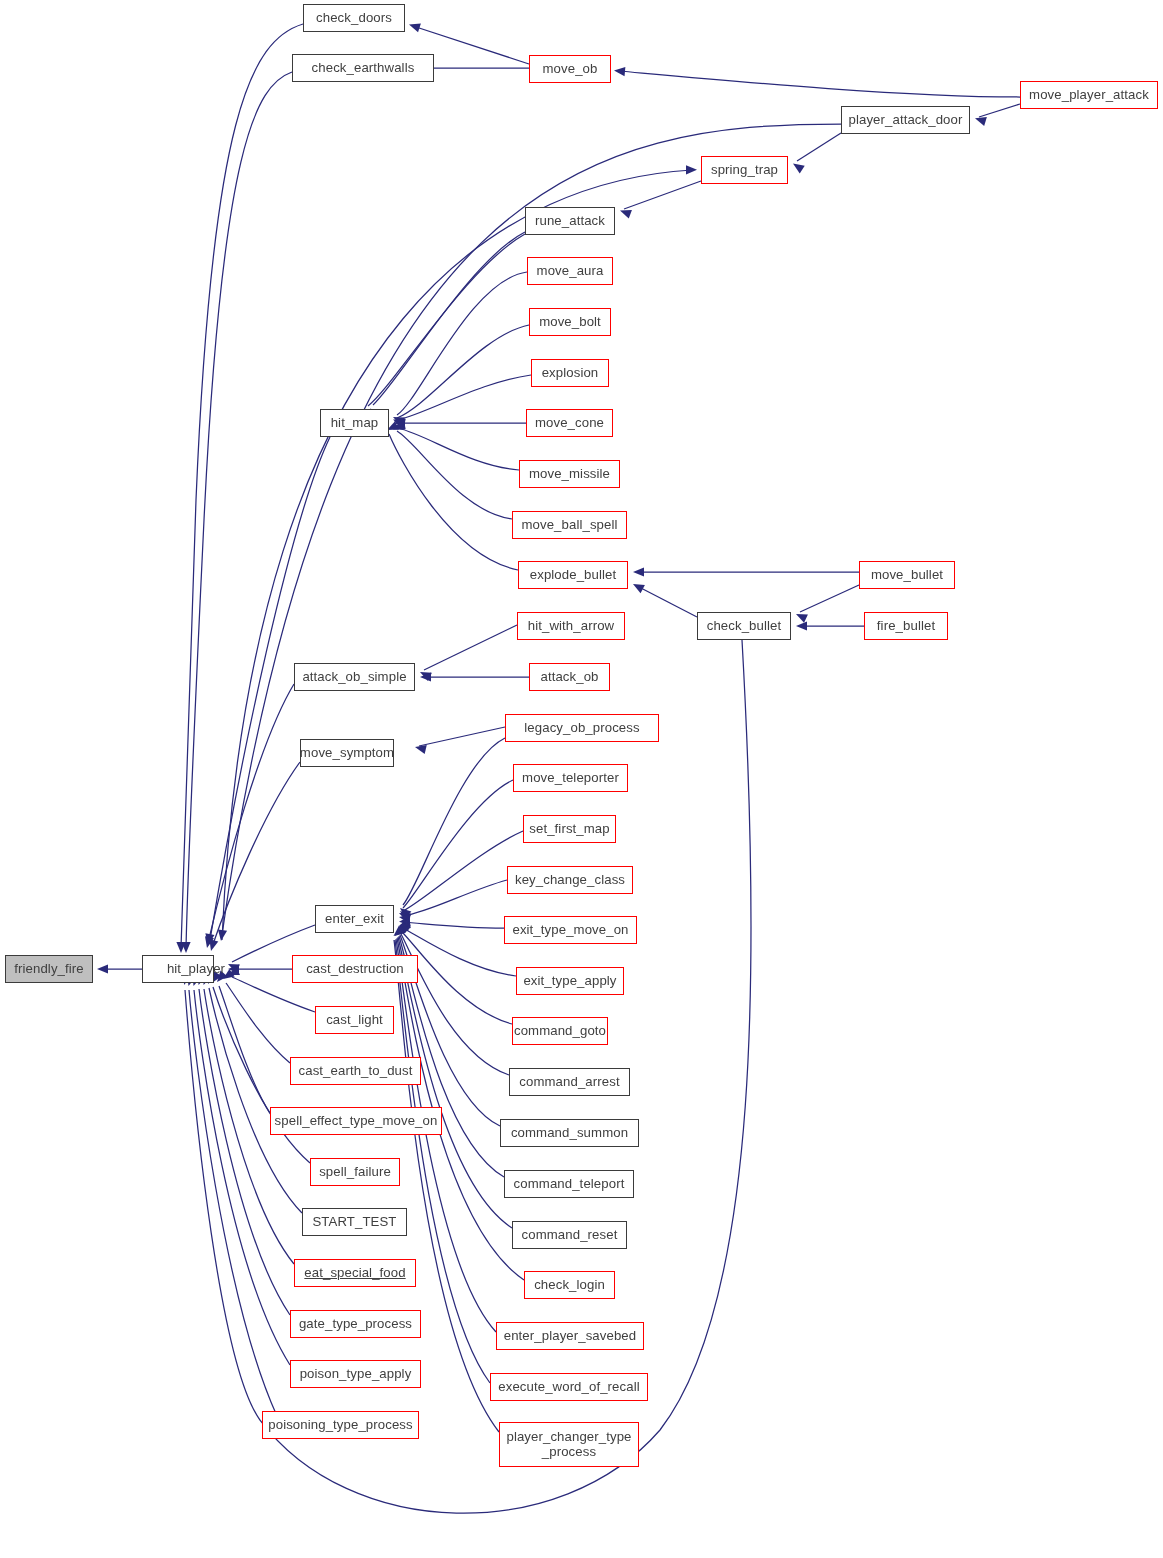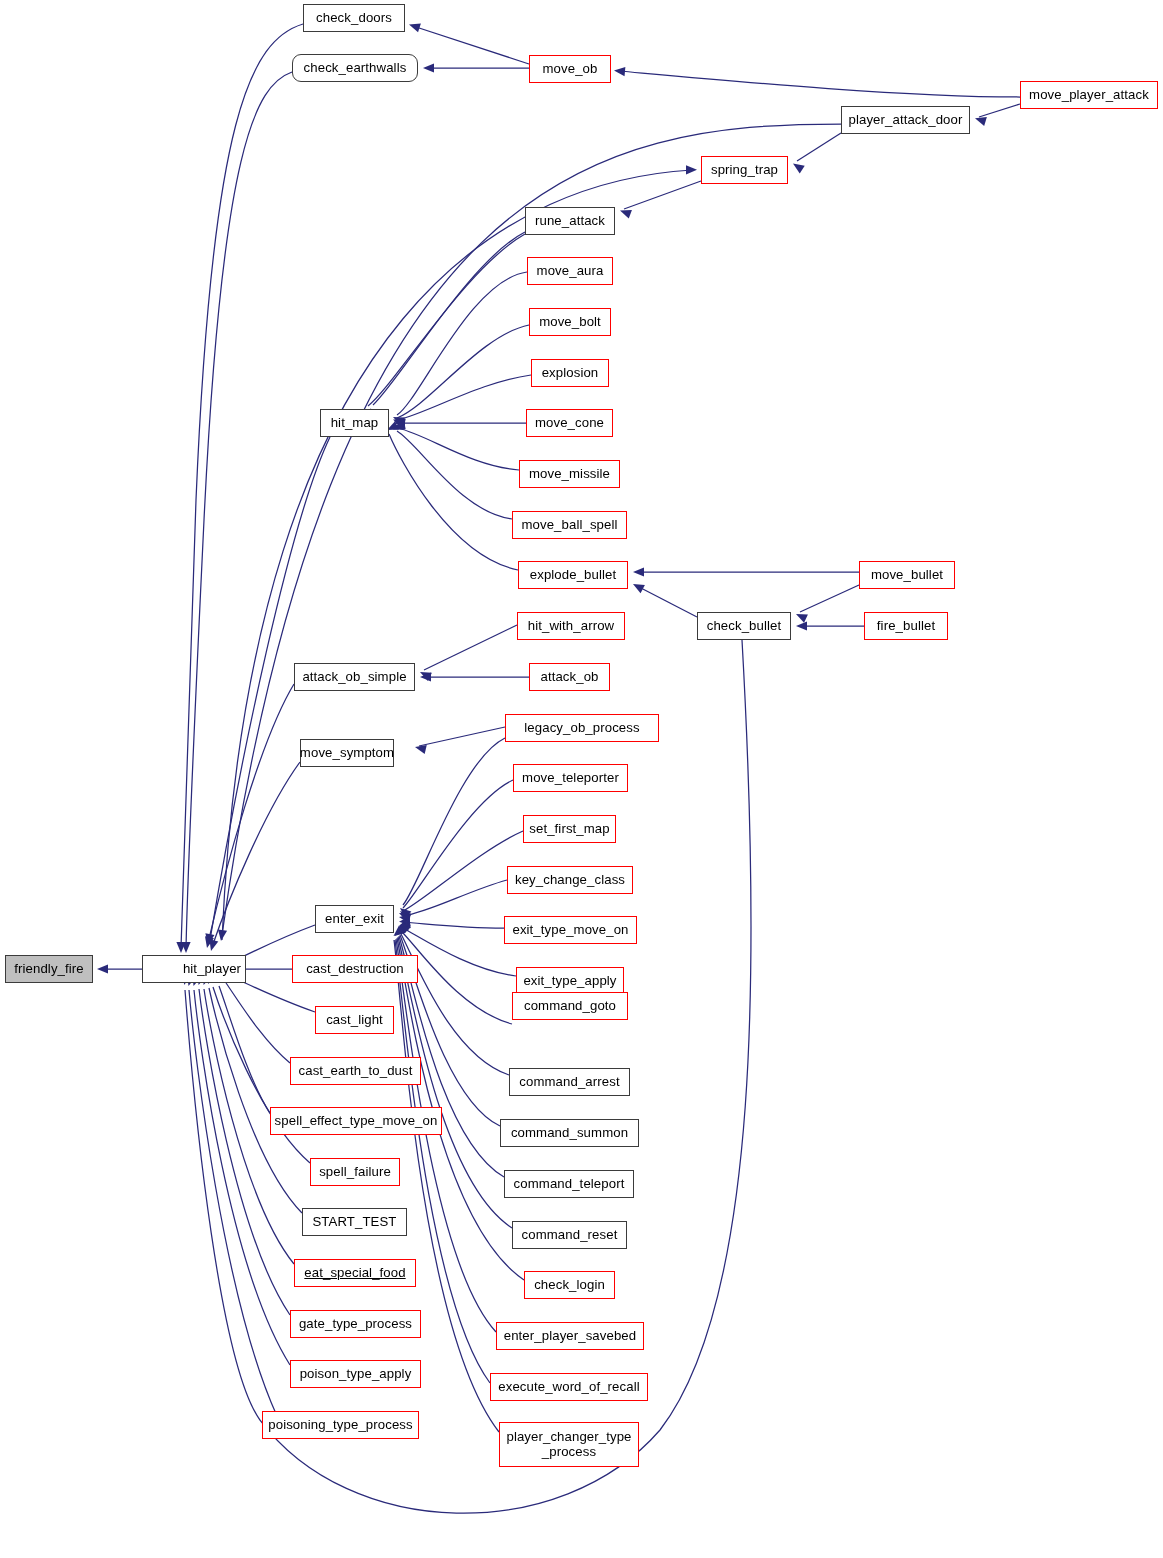--- a/index.html
+++ b/index.html
@@ -1,20 +1,20 @@
 <!DOCTYPE html>
 <html><head>
 <meta charset="utf-8">
 <style>
   html,body{margin:0;padding:0;background:#ffffff;}
   #canvas{position:relative;width:1163px;height:1558px;background:#fff;
           font-family:"Liberation Sans","DejaVu Sans",sans-serif;overflow:hidden;}
   svg#edges{position:absolute;left:0;top:0;width:1163px;height:1558px;pointer-events:none;}
   .node{position:absolute;box-sizing:border-box;display:flex;align-items:center;
-        justify-content:center;text-align:center;font-size:13.2px;color:#000000;
+        justify-content:center;text-align:center;font-size:13.2px;color:#404040;
         background:#ffffff;line-height:1.08;white-space:pre;letter-spacing:0.1px;}
   .node.dark{border:1.4px solid #3b3b3b;}
   .node.red{border:1.6px solid #ff0000;}
   .node.root{border:1.4px solid #3b3b3b;background:#bfbfbf;}
 </style>
 </head>
 <body>
 
 <div id="canvas">
   <svg id="edges" viewBox="0 0 1163 1558">
@@ -127,21 +127,21 @@
       <path d="M290,1315 C236,1235 205,1040 199,989" fill="none" stroke="#2a2a7a" stroke-width="1.25"></path>
       <polygon points="0,0 -11,4.6 -11,-4.6" fill="#2a2a7a" transform="translate(198.5,985) rotate(110)"></polygon>
       <path d="M290,1365 C230,1270 200,1050 194,990" fill="none" stroke="#2a2a7a" stroke-width="1.25"></path>
       <polygon points="0,0 -11,4.6 -11,-4.6" fill="#2a2a7a" transform="translate(193.5,986) rotate(108)"></polygon>
       <path d="M277,1416 C224,1300 195,1060 189,990" fill="none" stroke="#2a2a7a" stroke-width="1.25"></path>
       <polygon points="0,0 -11,4.6 -11,-4.6" fill="#2a2a7a" transform="translate(188.5,986) rotate(106)"></polygon>
       <path d="M742,640 C760,960 760,1300 660,1430 C560,1545 350,1540 260,1420 C220,1365 195,1120 185,990" fill="none" stroke="#2a2a7a" stroke-width="1.25"></path>
       <polygon points="0,0 -11,4.6 -11,-4.6" fill="#2a2a7a" transform="translate(184.5,985) rotate(95)"></polygon>
     </svg>
 <div class="node dark" style="left: 303px; top: 4px; width: 102px; height: 28px;">check_doors</div>
-    <div class="node dark" style="left: 292px; top: 54px; width: 126px; height: 28px; border-radius: 9px;">check_earthwalls</div>
+    <div class="node dark" style="left: 292px; top: 54px; width: 142px; height: 28px;">check_earthwalls</div>
     <div class="node red" style="left: 529px; top: 55px; width: 82px; height: 28px;">move_ob</div>
     <div class="node red" style="left: 1020px; top: 81px; width: 138px; height: 28px;">move_player_attack</div>
     <div class="node dark" style="left: 841px; top: 106px; width: 129px; height: 28px;">player_attack_door</div>
     <div class="node red" style="left: 701px; top: 156px; width: 87px; height: 28px;">spring_trap</div>
     <div class="node dark" style="left: 525px; top: 207px; width: 90px; height: 28px;">rune_attack</div>
     <div class="node red" style="left: 527px; top: 257px; width: 86px; height: 28px;">move_aura</div>
     <div class="node red" style="left: 529px; top: 308px; width: 82px; height: 28px;">move_bolt</div>
     <div class="node red" style="left: 531px; top: 359px; width: 78px; height: 28px;">explosion</div>
     <div class="node dark" style="left: 320px; top: 409px; width: 69px; height: 28px;">hit_map</div>
     <div class="node red" style="left: 526px; top: 409px; width: 87px; height: 28px;">move_cone</div>
@@ -155,23 +155,23 @@
     <div class="node dark" style="left: 294px; top: 663px; width: 121px; height: 28px;">attack_ob_simple</div>
     <div class="node red" style="left: 529px; top: 663px; width: 81px; height: 28px;">attack_ob</div>
     <div class="node dark" style="left: 300px; top: 739px; width: 94px; height: 28px;">move_symptom</div>
     <div class="node red" style="left: 505px; top: 714px; width: 154px; height: 28px;">legacy_ob_process</div>
     <div class="node red" style="left: 513px; top: 764px; width: 115px; height: 28px;">move_teleporter</div>
     <div class="node red" style="left: 523px; top: 815px; width: 93px; height: 28px;">set_first_map</div>
     <div class="node red" style="left: 507px; top: 866px; width: 126px; height: 28px;">key_change_class</div>
     <div class="node dark" style="left: 315px; top: 905px; width: 79px; height: 28px;">enter_exit</div>
     <div class="node red" style="left: 504px; top: 916px; width: 133px; height: 28px;">exit_type_move_on</div>
     <div class="node red" style="left: 516px; top: 967px; width: 108px; height: 28px;">exit_type_apply</div>
-    <div class="node dark" style="left: 142px; top: 955px; width: 104px; height: 28px; padding-left: 36px;">hit_player</div>
+    <div class="node dark" style="left: 142px; top: 955px; width: 72px; height: 28px; padding-left: 36px;">hit_player</div>
     <div class="node red" style="left: 292px; top: 955px; width: 126px; height: 28px;">cast_destruction</div>
-    <div class="node red" style="left: 512px; top: 992px; width: 116px; height: 28px;">command_goto</div>
+    <div class="node red" style="left: 512px; top: 1017px; width: 96px; height: 28px;">command_goto</div>
     <div class="node red" style="left: 315px; top: 1006px; width: 79px; height: 28px;">cast_light</div>
     <div class="node dark" style="left: 509px; top: 1068px; width: 121px; height: 28px; text-align: center;">command_arrest</div>
     <div class="node red" style="left: 290px; top: 1057px; width: 131px; height: 28px;">cast_earth_to_dust</div>
     <div class="node dark" style="left: 500px; top: 1119px; width: 139px; height: 28px;">command_summon</div>
     <div class="node red" style="left: 270px; top: 1107px; width: 172px; height: 28px;">spell_effect_type_move_on</div>
     <div class="node dark" style="left: 504px; top: 1170px; width: 130px; height: 28px;">command_teleport</div>
     <div class="node red" style="left: 310px; top: 1158px; width: 90px; height: 28px;">spell_failure</div>
     <div class="node dark" style="left: 512px; top: 1221px; width: 115px; height: 28px;">command_reset</div>
     <div class="node dark" style="left: 302px; top: 1208px; width: 105px; height: 28px;">START_TEST</div>
     <div class="node red" style="left: 524px; top: 1271px; width: 91px; height: 28px;">check_login</div>

